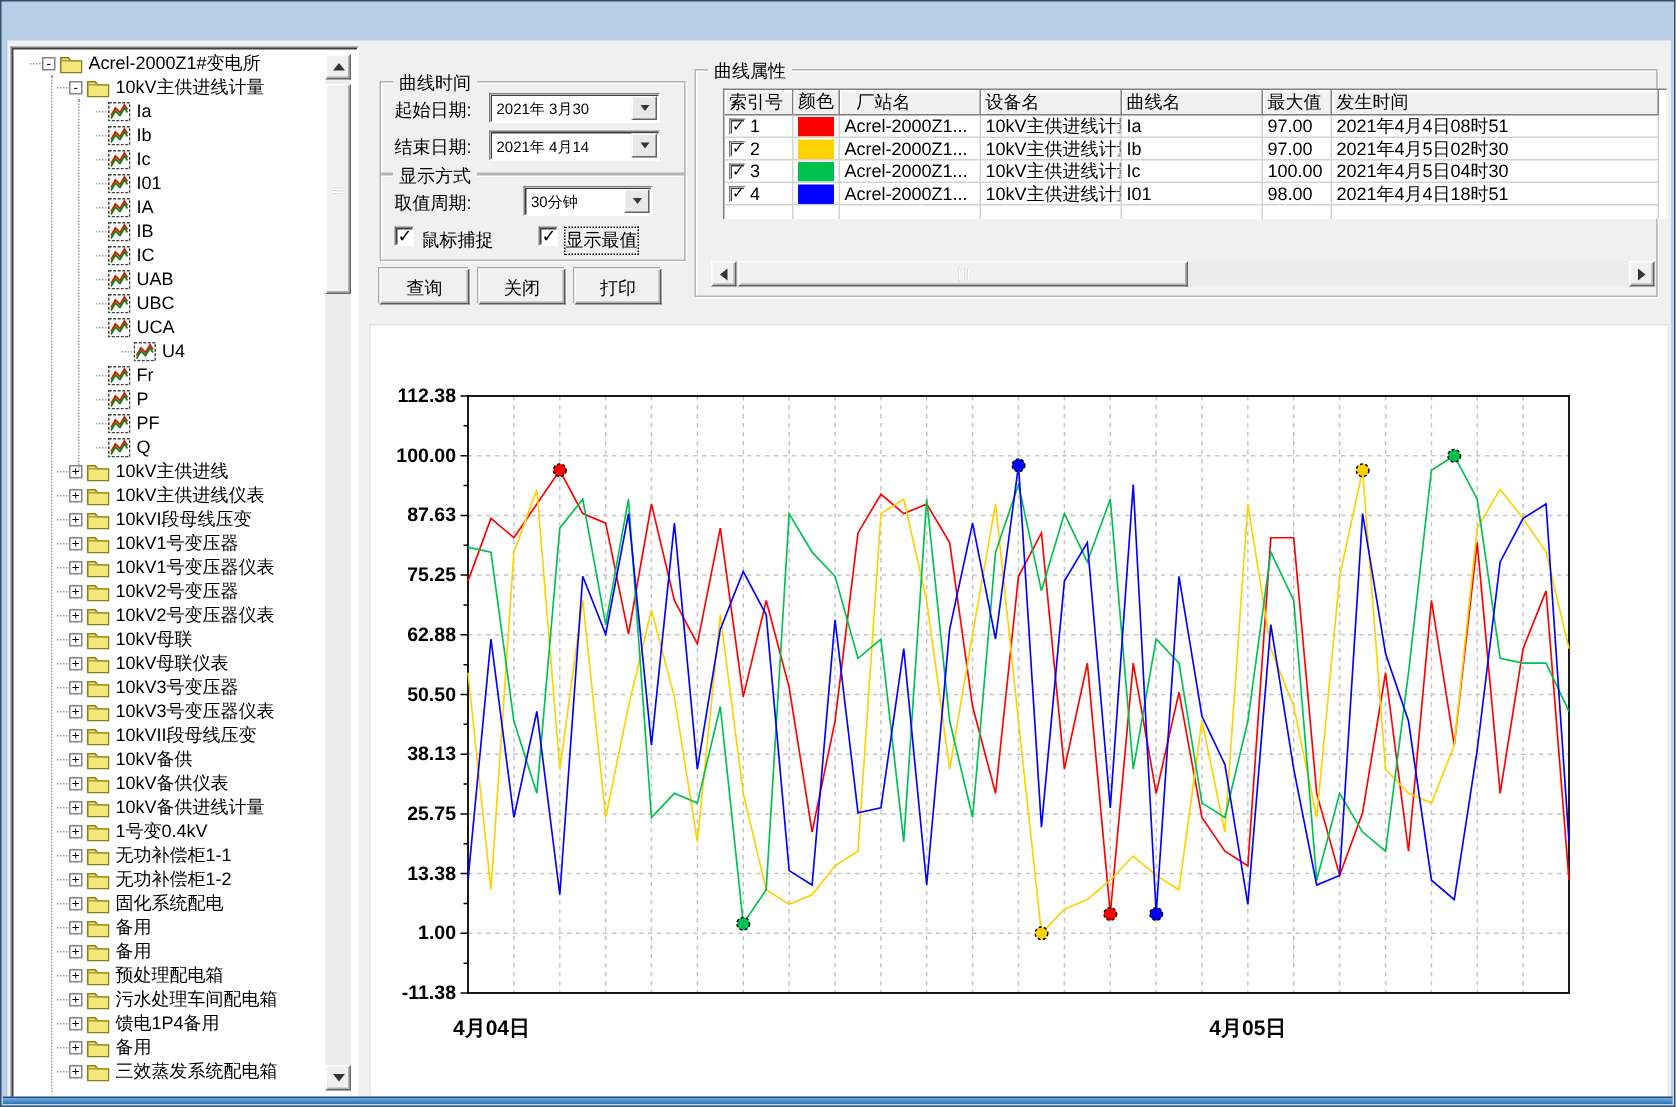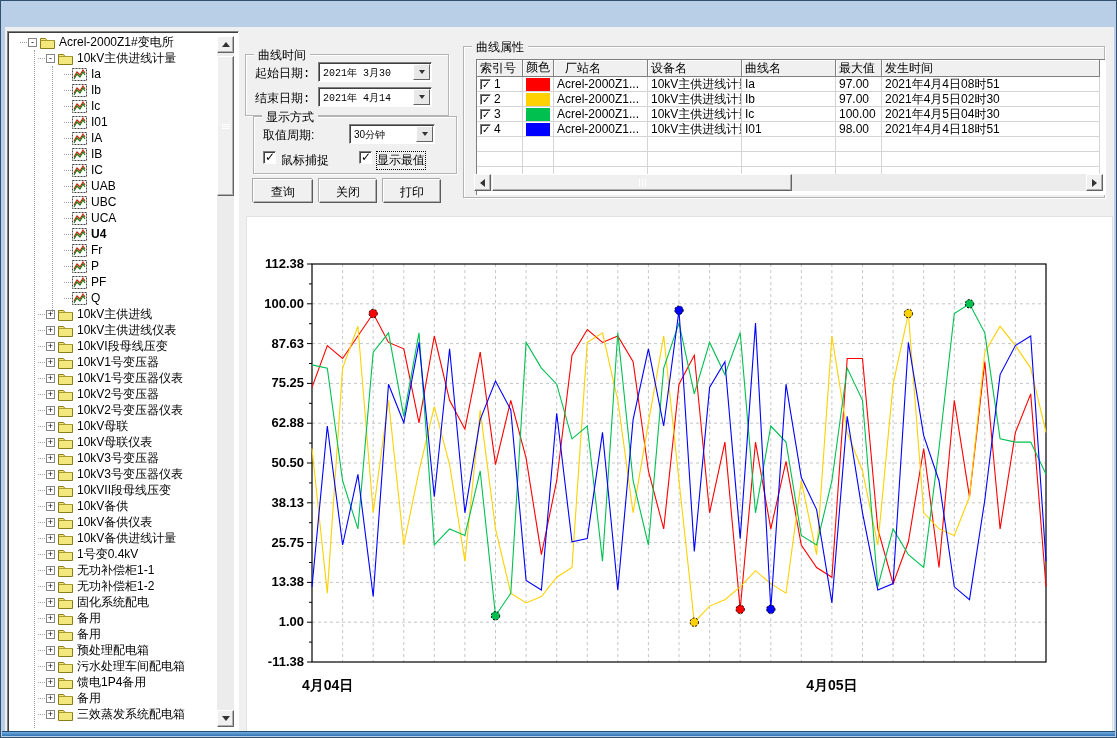--- a/index.html
+++ b/index.html
@@ -178,21 +178,21 @@
               <span class="tlabel">UBC</span>
             </div>
             <div class="trow" style="padding-left: 54px;">
               <svg class="ticon" width="15" height="13" viewBox="0 0 15 13">
                 <rect x="0.5" y="0.5" width="14" height="12" fill="#fff" stroke="#444" stroke-dasharray="2,1"></rect>
                 <polyline points="2,9 5,4 8,7 11,2 13,5" fill="none" stroke="#cc2200" stroke-width="1.2"></polyline>
                 <polyline points="2,11 5,6 8,9 11,4 13,7" fill="none" stroke="#1a7a1a" stroke-width="1.2"></polyline>
               </svg>
               <span class="tlabel">UCA</span>
             </div>
-            <div class="trow" style="padding-left: 54px; font-weight: bold;">
+            <div class="trow" style="padding-left: 71px;">
               <svg class="ticon" width="15" height="13" viewBox="0 0 15 13">
                 <rect x="0.5" y="0.5" width="14" height="12" fill="#fff" stroke="#444" stroke-dasharray="2,1"></rect>
                 <polyline points="2,9 5,4 8,7 11,2 13,5" fill="none" stroke="#cc2200" stroke-width="1.2"></polyline>
                 <polyline points="2,11 5,6 8,9 11,4 13,7" fill="none" stroke="#1a7a1a" stroke-width="1.2"></polyline>
               </svg>
               <span class="tlabel">U4</span>
             </div>
             <div class="trow" style="padding-left: 54px;">
               <svg class="ticon" width="15" height="13" viewBox="0 0 15 13">
                 <rect x="0.5" y="0.5" width="14" height="12" fill="#fff" stroke="#444" stroke-dasharray="2,1"></rect>
@@ -447,21 +447,21 @@
                 <i></i>
               </span>
             </div>
           <div class="sb-btn raised" style="bottom:0;left:0;">
               <span class="tri-down"></span>
             </div>
         </div>
       </div>
     </div>
 
-    <div class="groupbox" style="left:240px;top:27px;width:204px;height:62px;font-family:Liberation Mono, monospace;">
+    <div class="groupbox" style="left:248px;top:27px;width:204px;height:62px;">
       <span class="gb-title">曲线时间</span>
       <span class="fieldlabel" style="left:9px;top:10px;">起始日期:</span>
       <div class="combo" style="left:72px;top:7px;width:114px;">
         <span class="combo-text">2021年 3月30</span>
         <span class="combo-btn">
             <span class="tri-down" style="border-left-width:3px;border-right-width:3px;border-top-width:4px;"></span>
           </span>
       </div>
       <span class="fieldlabel" style="left:9px;top:35px;">结束日期:</span>
       <div class="combo" style="left:72px;top:32px;width:114px;">
@@ -490,21 +490,21 @@
         </span>
       <span class="fieldlabel focus-dotted" style="left:123px;top:35px;">显示最值</span>
     </div>
 
     <button class="pbtn" style="left:248px;top:152px;width:60px;">查询</button>
     <button class="pbtn" style="left:314px;top:152px;width:58px;">关闭</button>
     <button class="pbtn" style="left:378px;top:152px;width:58px;">打印</button>
 
     <div class="groupbox" style="left:458px;top:19px;width:642px;height:152px;">
       <span class="gb-title">曲线属性</span>
-      <div class="grid" style="left:12px;top:12px;width:629px;height:136px;" id="curve-grid">
+      <div class="grid" style="left:18px;top:12px;width:629px;height:87px;" id="curve-grid">
           <div class="grow ghead">
             <div class="gcell" style="width: 46px;">索引号</div>
             <div class="gcell" style="width: 31px; font-family: Liberation Mono, monospace;">颜色</div>
             <div class="gcell" style="width: 94px; padding-left: 11px;">厂站名</div>
             <div class="gcell" style="width: 94px;">设备名</div>
             <div class="gcell" style="width: 94px;">曲线名</div>
             <div class="gcell" style="width: 46px;">最大值</div>
             <div class="gcell" style="width: 218px;">发生时间</div>
           </div>
           <div class="grow">

